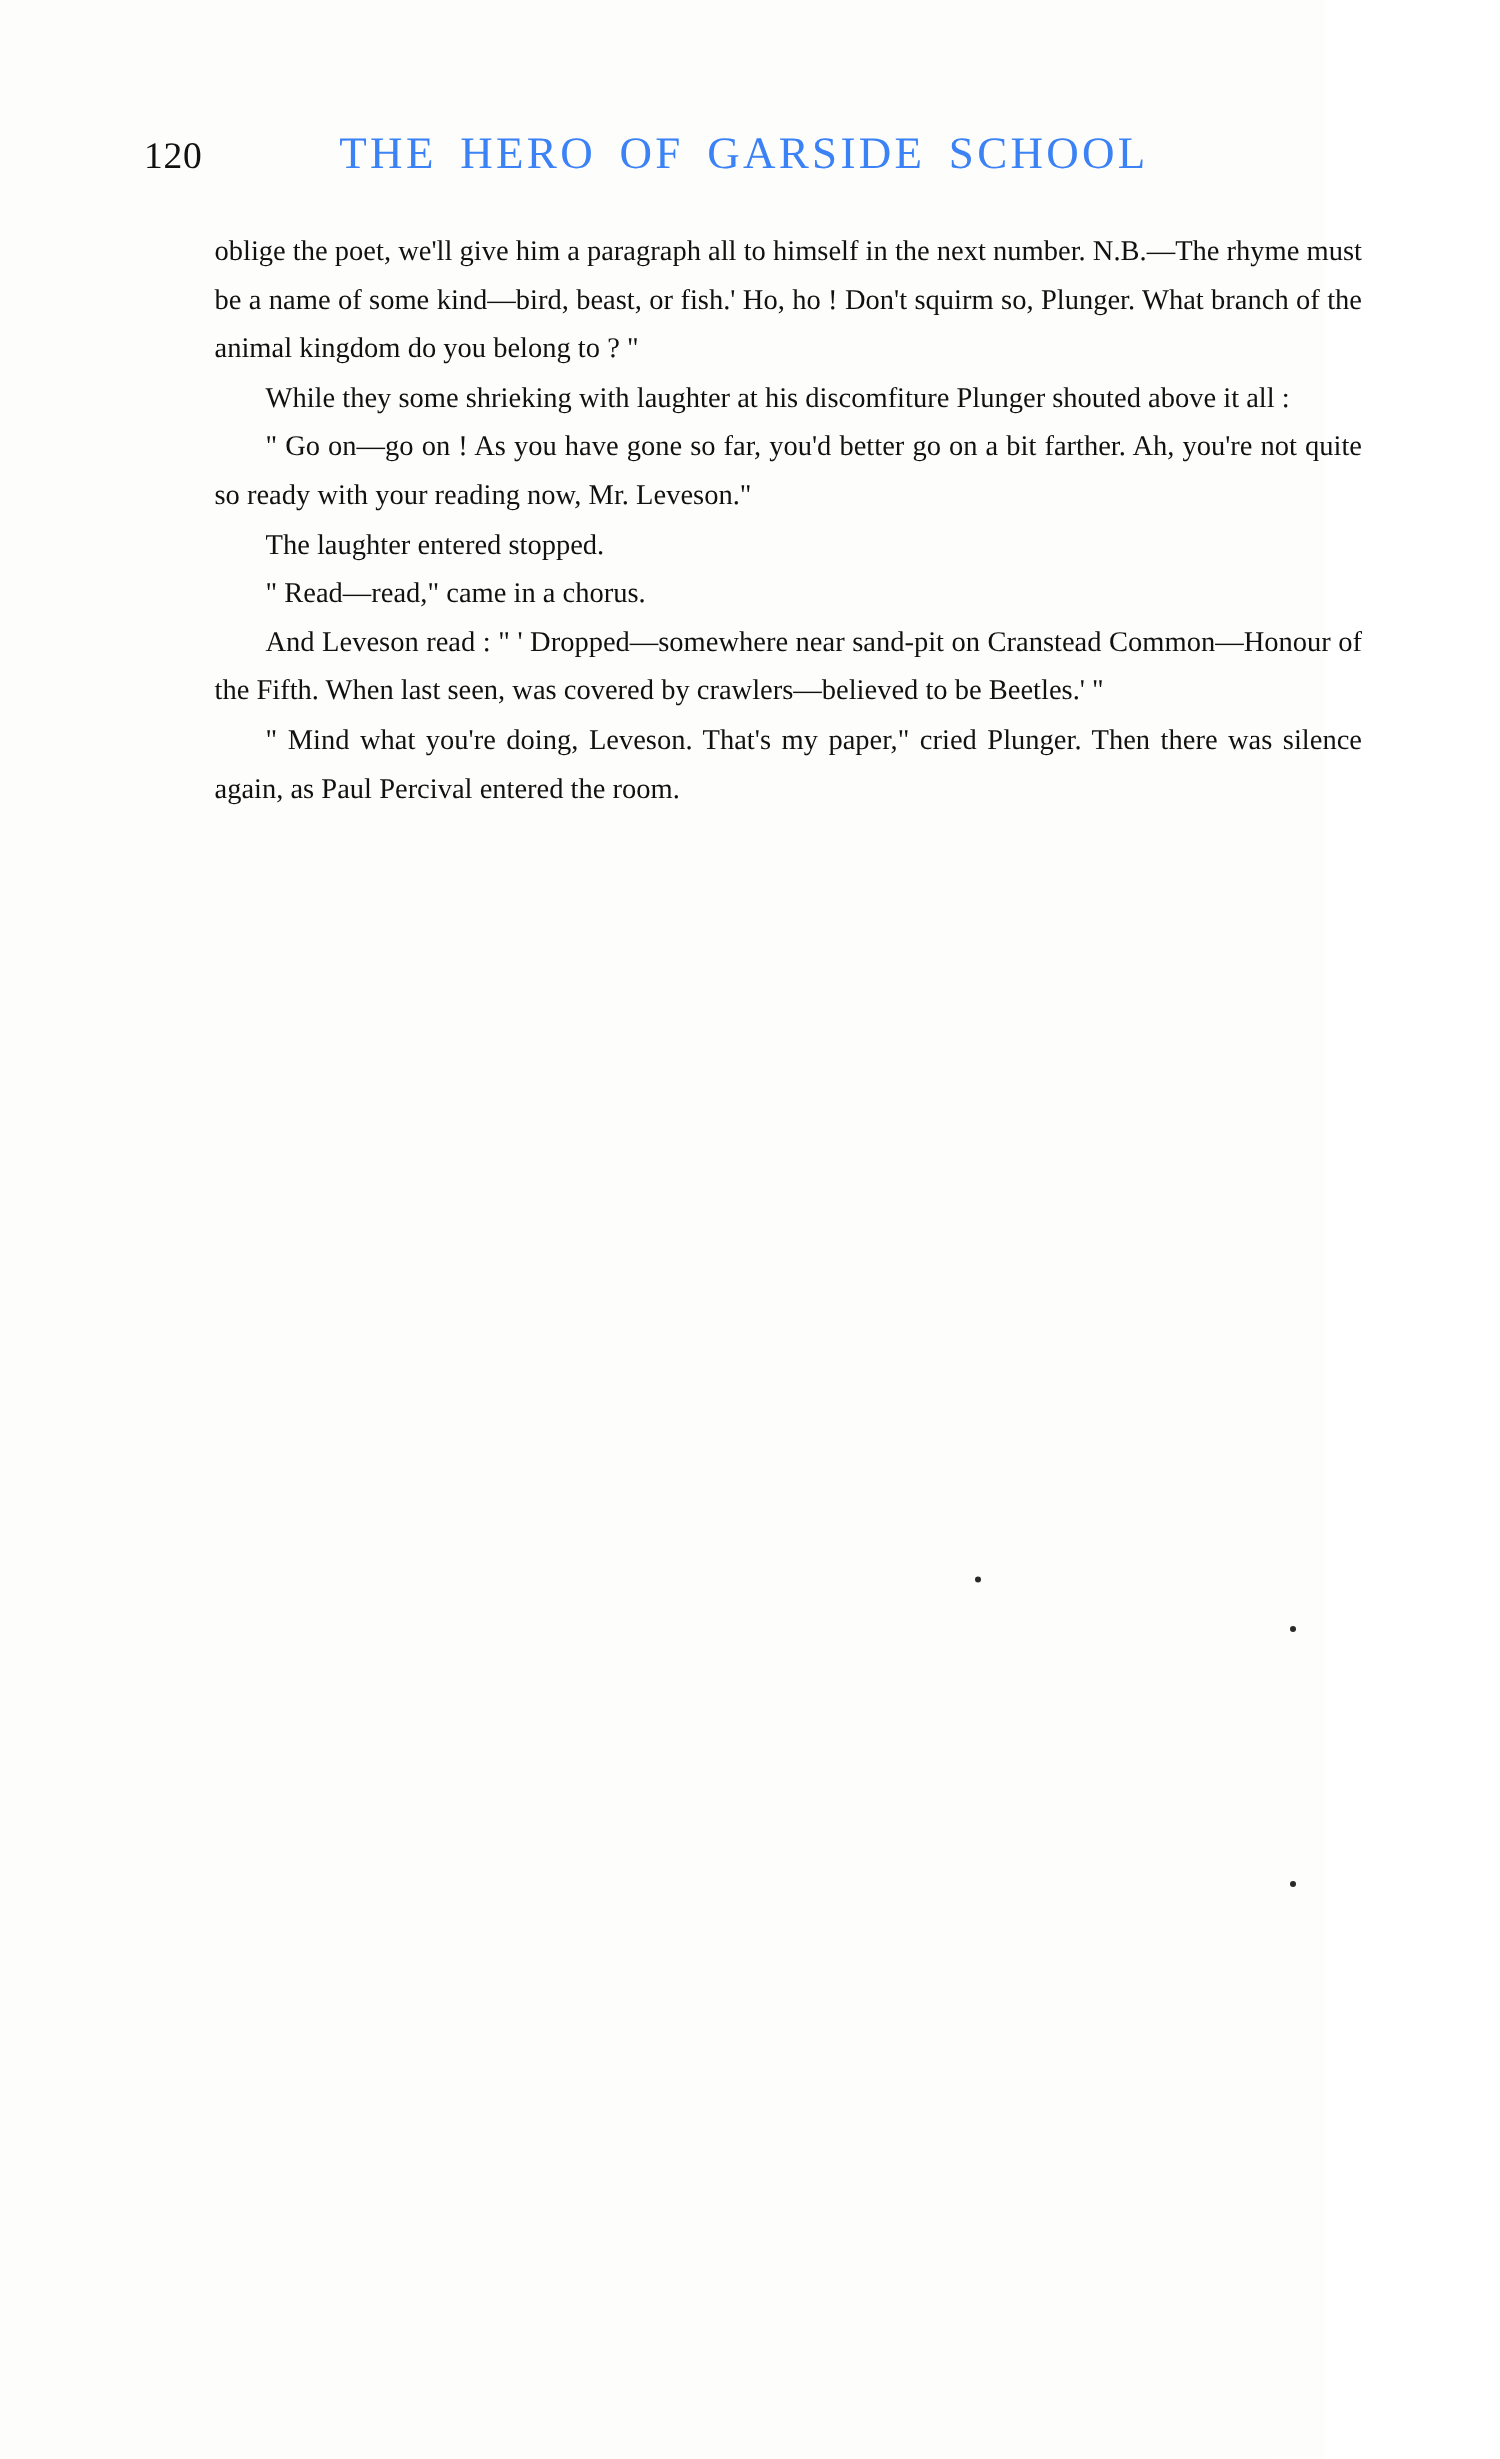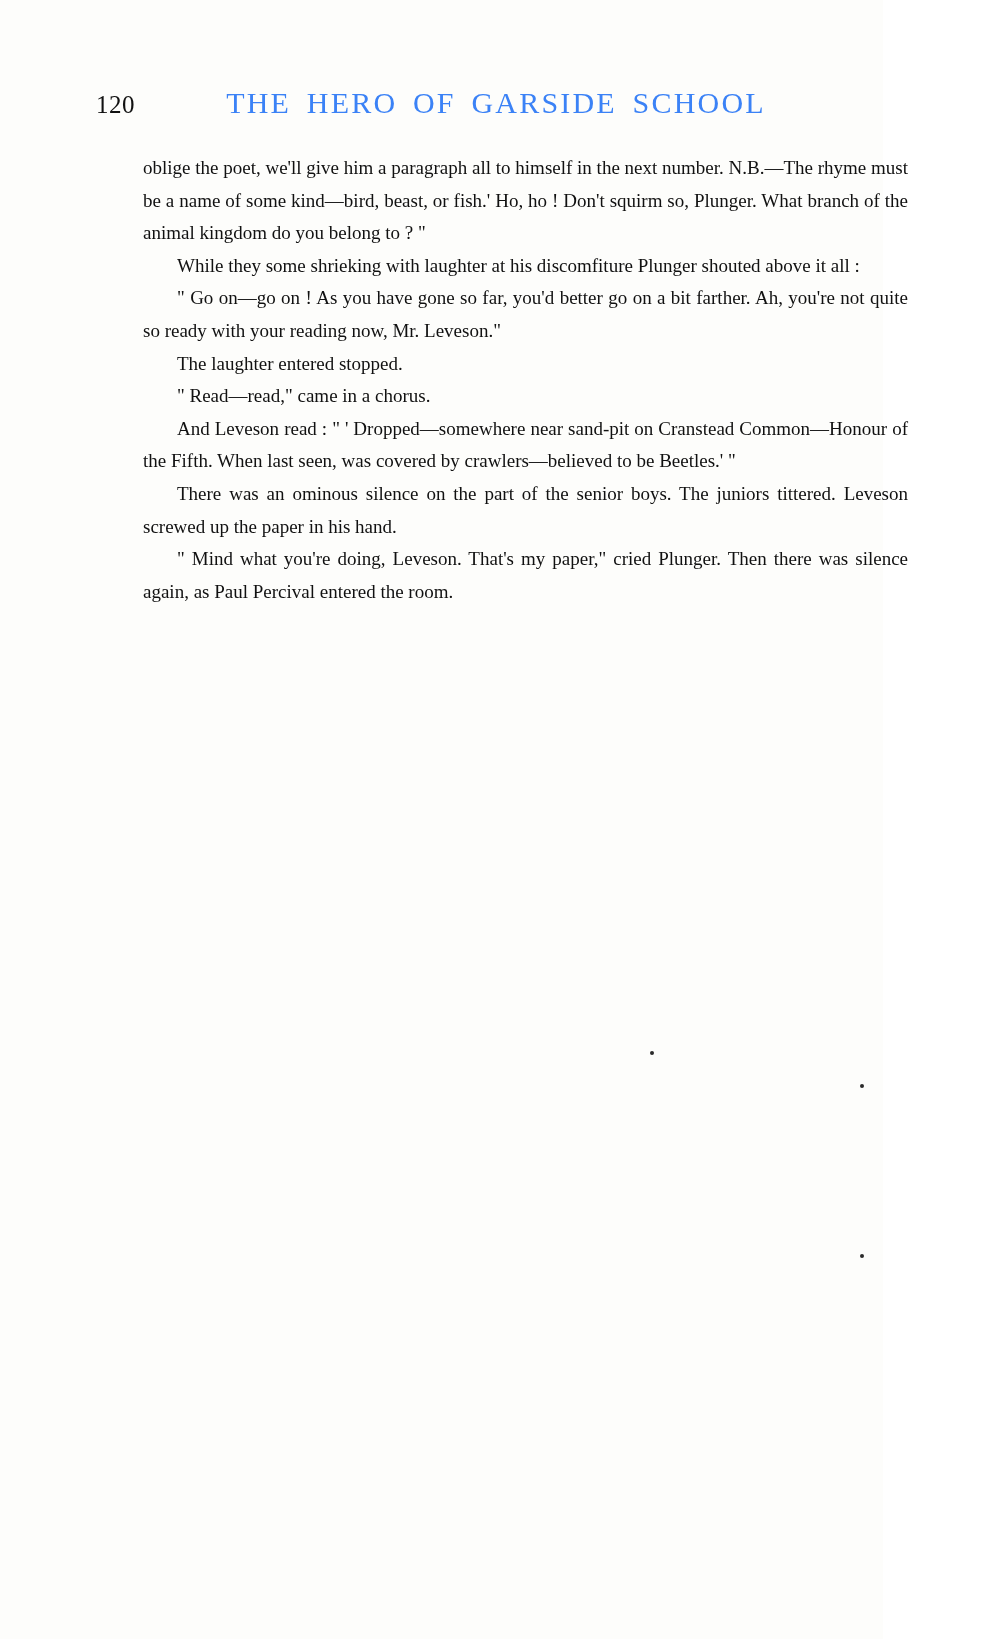--- a/index.html
+++ b/index.html
@@ -86,21 +86,20 @@
     <span class="running-title">THE HERO OF GARSIDE SCHOOL</span>
   </div>
 
   <div class="body-text">
     <p class="noindent">oblige the poet, we'll give him a paragraph all to himself in the next number.   N.B.—The rhyme must be a name of some kind—bird, beast, or fish.'   Ho, ho !   Don't squirm so, Plunger.   What branch of the animal kingdom do you belong to ? "</p>
     <p>While they some shrieking with laughter at his discomfiture Plunger shouted above it all :</p>
     <p>" Go on—go on !   As you have gone so far, you'd better go on a bit farther.   Ah, you're not quite so ready with your reading now, Mr. Leveson."</p>
     <p>The laughter entered stopped.</p>
     <p>" Read—read," came in a chorus.</p>
     <p>And Leveson read :   " ' Dropped—somewhere near sand-pit on Cranstead Common—Honour of the Fifth.   When last seen, was covered by crawlers—believed to be Beetles.' "</p>
-    <p>There was an ominous silence on the part of the senior boys.   The juniors tittered.   Leveson screwed up the paper in his hand.</p>
     <p>" Mind what you're doing, Leveson.   That's my paper," cried Plunger.   Then there was silence again, as Paul Percival entered the room.</p>
   </div>
 
   <span class="speck s1"></span>
   <span class="speck s2"></span>
   <span class="speck s3"></span>
 
 </div>
 
 </body></html>

